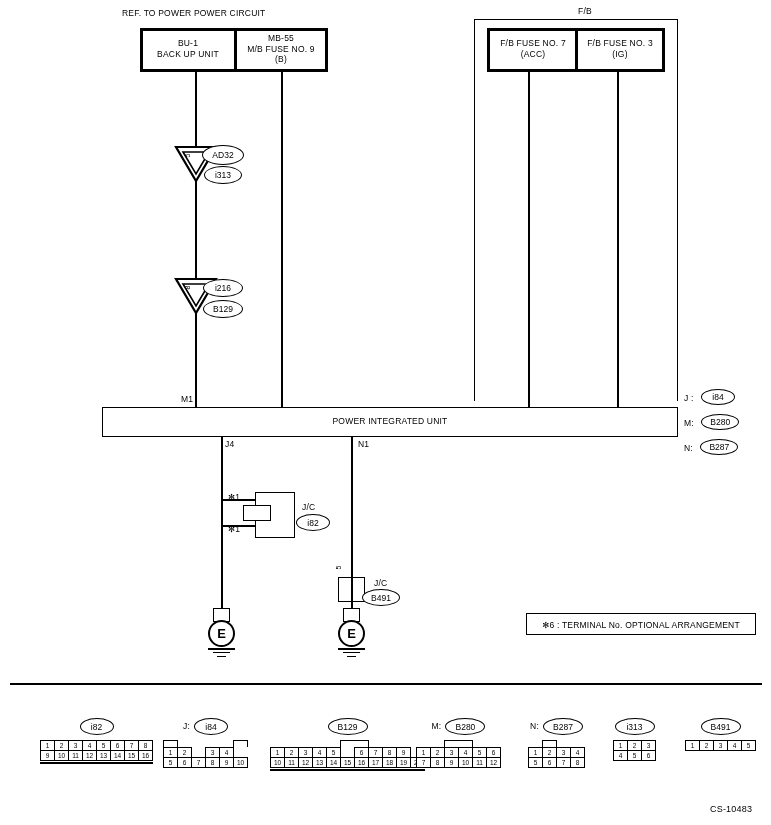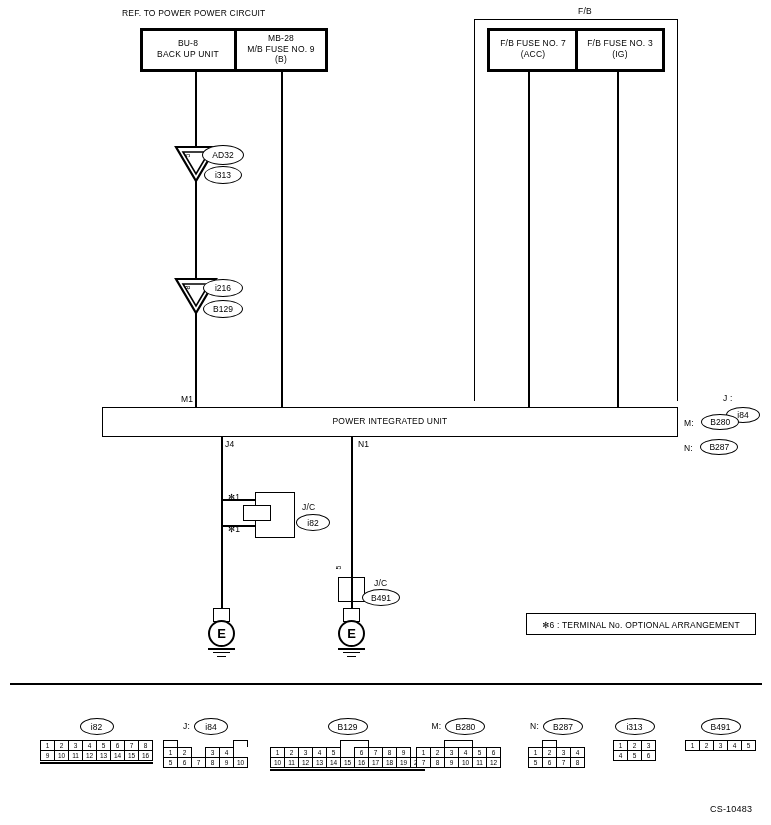--- a/index.html
+++ b/index.html
@@ -48,26 +48,26 @@
 </style>
 </head>
 <body>
 
 <div class="abs txt" style="left:122px;top:8px;">REF. TO POWER POWER CIRCUIT</div>
 
 <div class="abs thickbox" style="left:140px;top:28px;width:188px;height:44px;"></div>
 <div class="divider" style="left:234px;top:31px;width:3px;height:38px;"></div>
 
 <div class="abs txt ctr" style="left:144px;top:38px;width:88px;">
-  <div>BU-8</div>
+  <div>BU-1</div>
   <div>BACK UP UNIT</div>
 </div>
 
 <div class="abs txt ctr" style="left:237px;top:33px;width:88px;">
-  <div>MB-28</div>
+  <div>MB-55</div>
   <div>M/B FUSE NO. 9</div>
   <div>(B)</div>
 </div>
 
 <div class="abs txt" style="left:578px;top:6px;">F/B</div>
 <div class="abs thinbox" style="left:474px;top:19px;width:204px;height:382px;border-bottom:none;"></div>
 
 <div class="abs thickbox" style="left:487px;top:28px;width:178px;height:44px;"></div>
 <div class="divider" style="left:575px;top:31px;width:3px;height:38px;"></div>
 
@@ -109,21 +109,21 @@
 <div class="abs rot" style="left:182px;top:284px;width:10px;text-align:center;">8</div>
 <div class="abs oval" style="left:203px;top:279px;width:40px;height:18px;">i216</div>
 <div class="abs oval" style="left:203px;top:300px;width:40px;height:18px;">B129</div>
 
 <div class="abs txt" style="left:181px;top:394px;">M1</div>
 <div class="abs txt" style="left:285px;top:410px;">N4</div>
 
 <div class="abs thinbox" style="left:102px;top:407px;width:576px;height:30px;"></div>
 <div class="abs txt" style="left:102px;top:416px;width:576px;text-align:center;">POWER INTEGRATED UNIT</div>
 
-<div class="abs" style="left:723px;top:387px;">
+<div class="abs" style="left:684px;top:387px;">
   <span class="txt">J :</span>
   <span class="oval" style="display:inline-flex;width:34px;height:16px;vertical-align:middle;margin-left:3px;">i84</span>
 </div>
 <div class="abs" style="left:684px;top:412px;">
   <span class="txt">M:</span>
   <span class="oval" style="display:inline-flex;width:38px;height:16px;vertical-align:middle;margin-left:3px;">B280</span>
 </div>
 <div class="abs" style="left:684px;top:437px;">
   <span class="txt">N:</span>
   <span class="oval" style="display:inline-flex;width:38px;height:16px;vertical-align:middle;margin-left:3px;">B287</span>

